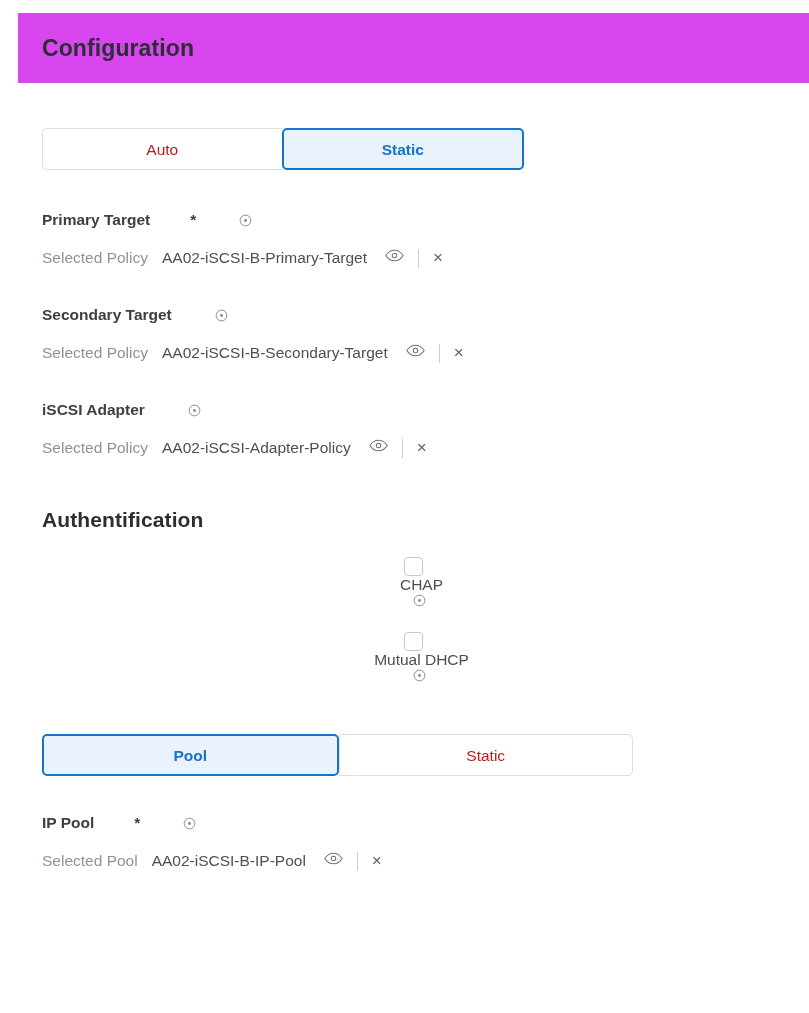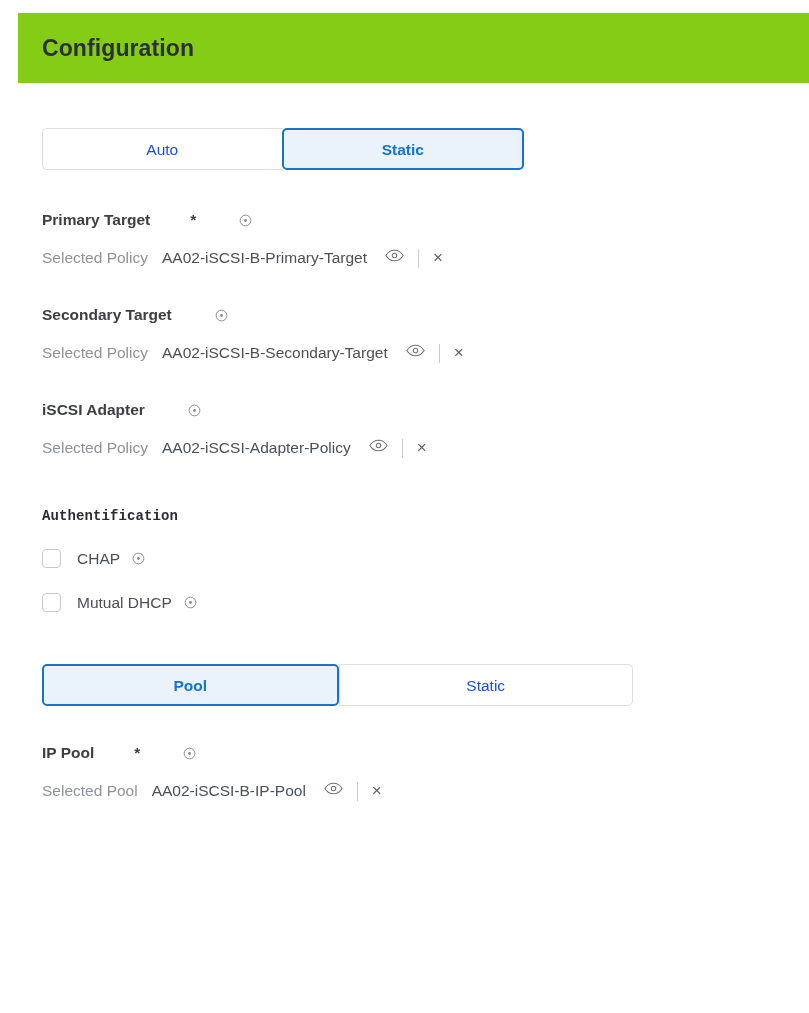--- a/index.html
+++ b/index.html
@@ -18,21 +18,21 @@
     position: relative;
   }
 
   
   .panel-header {
     position: absolute;
     left: 18px;
     top: 13px;
     right: 0;
     height: 70px;
-    background: #84cc16;
+    background: #d946ef;
     display: flex;
     align-items: center;
   }
   .panel-header-title {
     font-size: 23px;
     font-weight: bold;
     color: #2b2f33;
     letter-spacing: 0.1px;
     padding-left: 24px;
   }
@@ -56,21 +56,21 @@
   }
   .seg-group.two { width: 482px; }
   .seg-group.three { width: 591px; }
 
   .seg-btn {
     flex: 1 1 0;
     height: 42px;
     line-height: 42px;
     text-align: center;
     font-size: 15.5px;
-    color: #1d4ed8;
+    color: #b91c1c;
     background: #ffffff;
     border: 1px solid #dcdee0;
     border-right: none;
     box-sizing: border-box;
     cursor: pointer;
     user-select: none;
     position: relative;
   }
   .seg-btn:first-child {
     border-top-left-radius: 5px;
@@ -103,25 +103,24 @@
   .field-label .req {
     margin-left: 4px;
     font-weight: bold;
   }
   .field-label .info-icon {
     margin-left: 7px;
   }
 
   
   .section-heading {
-    font-size: 14px;
+    font-size: 21px;
     font-weight: bold;
     color: #2b2f33;
     letter-spacing: 0.1px;
-    font-family: Liberation Mono, monospace;
   }
 
   
   .selected-row {
     display: flex;
     align-items: flex-start;
     font-size: 15.5px;
     margin-top: 20px;
   }
   .selected-row .sel-label {
@@ -155,20 +154,21 @@
   
   .info-icon svg { display: block; }
   .eye-icon svg { display: block; }
 
   
   .checkbox-row {
     display: flex;
     align-items: center;
     margin-top: 25px;
     cursor: pointer;
+    flex-direction: column;
   }
   .checkbox-box {
     width: 19px;
     height: 19px;
     border: 1.6px solid #c6c9cd;
     border-radius: 4px;
     background: #ffffff;
     box-sizing: border-box;
     flex: none;
   }

